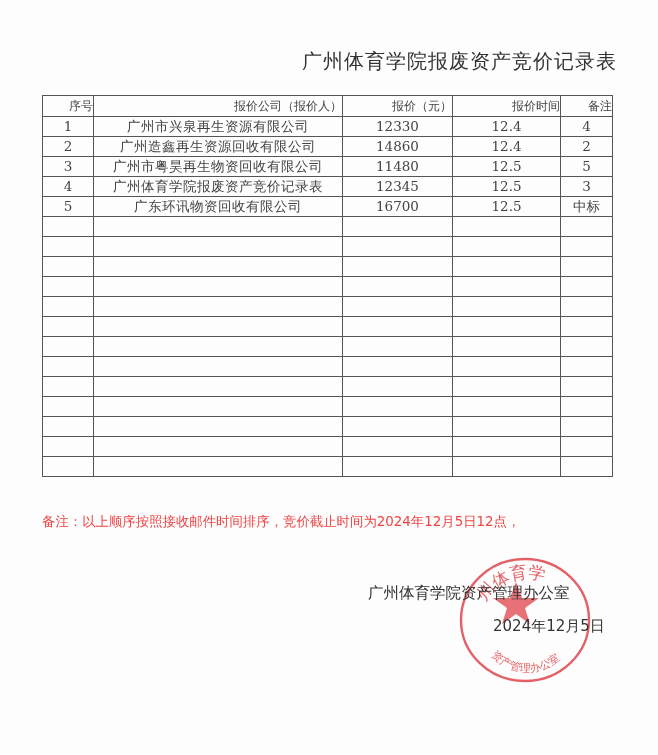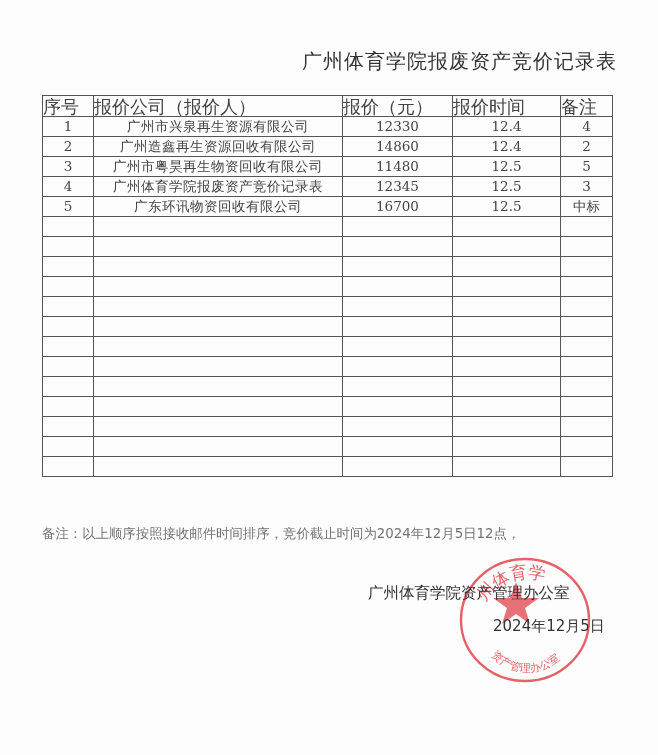--- a/index.html
+++ b/index.html
@@ -42,42 +42,41 @@
       border: 1.3px solid #555;
       height: 19px;
       padding: 0;
       line-height: 19px;
       font-weight: normal;
       white-space: nowrap;
       overflow: hidden;
     }
     table.bid-table th {
       height: 20px;
-      font-size: 18px;
-      text-align: left;
+      font-size: 12px;
+      text-align: right;
     }
     col.c-no { width: 51px; }
     col.c-co { width: 249px; }
     col.c-price { width: 110px; }
     col.c-time { width: 108px; }
     col.c-remark { width: 52px; }
     td.center { text-align: center; }
     td.left { text-align: center; padding-left: 2px; }
     td.company { letter-spacing: 0.5px; }
 
     .note {
       position: absolute;
       left: 42px;
       top: 511px;
       width: 580px;
       font-family: "DejaVu Sans", "Liberation Sans", sans-serif;
       font-size: 13.4px;
       line-height: 22px;
-      color: #737373;
-      margin-top: 12px;
+      color: #ef4444;
     }
     .note div { white-space: nowrap; }
     .sign-office {
       position: absolute;
       left: 368px;
       top: 583px;
       font-family: Liberation Serif, serif;
       font-size: 15.5px;
       color: #333;
       white-space: nowrap;

